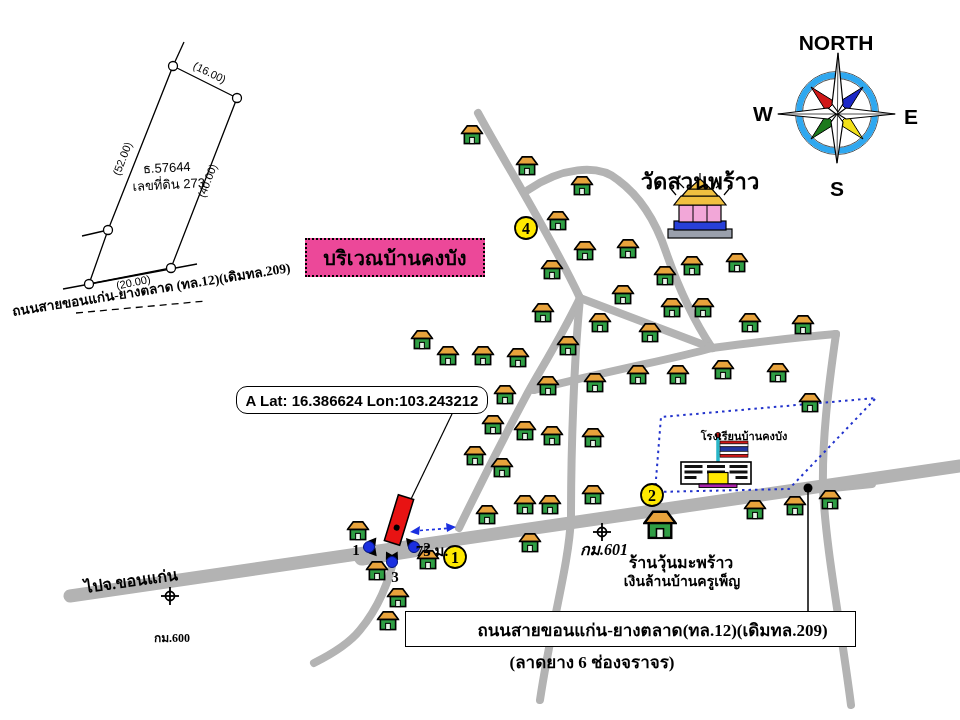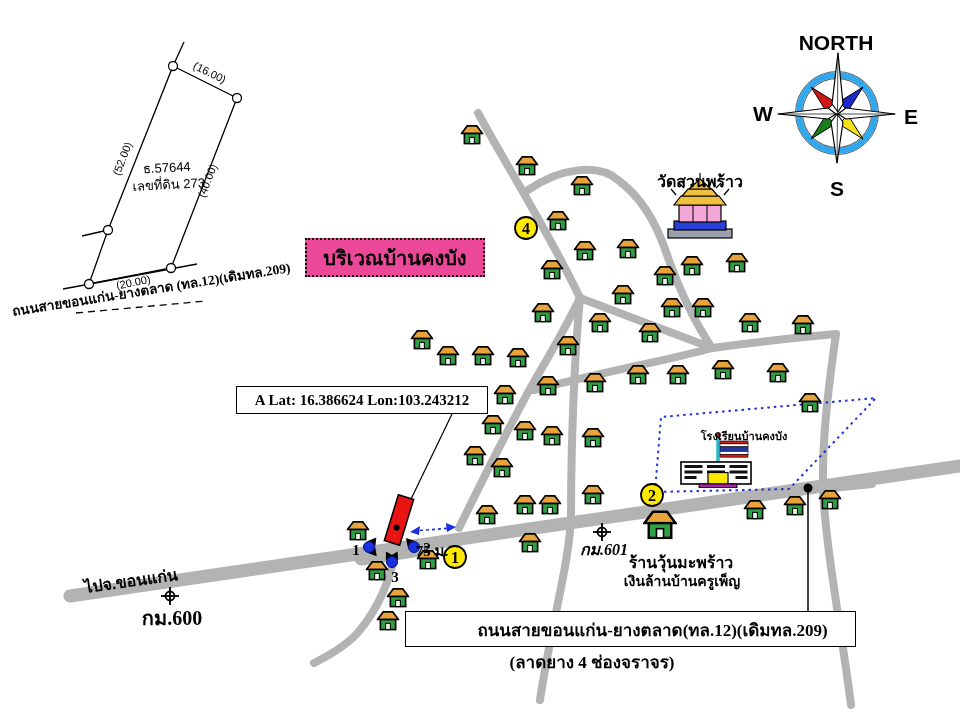--- a/index.html
+++ b/index.html
@@ -1,20 +1,20 @@
 <!DOCTYPE html>
 <html><head>
 <meta charset="utf-8">
 <style>
   html,body{margin:0;padding:0;background:#fff;}
   #map{position:relative;width:960px;height:720px;background:#ffffff;overflow:hidden;
        font-family:"Liberation Serif","DejaVu Serif",serif;color:#000;}
   #vector{position:absolute;left:0;top:0;}
   .lbl{position:absolute;transform:translate(-50%,-50%);white-space:nowrap;font-weight:bold;}
-  .sans{font-family:Liberation Serif, serif;}
+  .sans{font-family:Liberation Sans, sans-serif;border-radius:11px;}
   .region-box{position:absolute;left:305px;top:238px;width:176px;height:35px;
       border:2px dotted #000;display:flex;align-items:center;justify-content:center;
       font-size:20px;font-weight:bold;background:#ec4899;}
   .latlon-box{position:absolute;left:236px;top:386px;width:250px;height:26px;
       border:1.5px solid #000;background:#fff;display:flex;align-items:center;justify-content:center;
       font-size:15px;font-weight:600;}
   .road-box{position:absolute;left:405px;top:611px;width:405px;height:34px;
       border:1.5px solid #000;background:#fff;display:flex;align-items:center;justify-content:center;
       font-size:17px;font-weight:bold;padding-left:44px;}
 </style>
@@ -244,37 +244,37 @@
       <text x="763" y="121">W</text>
       <text x="911" y="124">E</text>
       <text x="837" y="196">S</text>
     </g>
   </svg>
 
   <div class="region-box">
     <span>บริเวณบ้านคงบัง</span>
   </div>
 
-  <div class="lbl" style="left:700px;top:181px;font-size:16px;">วัดสวนพร้าว</div>
+  <div class="lbl" style="left:700px;top:181px;font-size:22px;">วัดสวนพร้าว</div>
 
   <div class="lbl" style="left:744px;top:436px;font-size:11px;">โรงเรียนบ้านคงบัง</div>
 
   <div class="latlon-box sans">
     <span>A Lat: 16.386624 Lon:103.243212</span>
   </div>
 
   <div class="lbl" style="left:432px;top:515px;font-size:15px;margin-top:36px;">75 ม.</div>
 
   <div class="lbl" style="left:131px;top:581px;font-size:16px;transform:translate(-50%,-50%) rotate(-8deg);">ไปจ.ขอนแก่น</div>
 
-  <div class="lbl" style="left:172px;top:618px;font-size:20px;">กม.600</div>
+  <div class="lbl" style="left:172px;top:637px;font-size:12px;">กม.600</div>
 
   <div class="lbl" style="left:604px;top:549px;font-size:16px;font-style:italic;">กม.601</div>
 
   <div class="lbl" style="left:681px;top:562px;font-size:16px;">ร้านวุ้นมะพร้าว</div>
   <div class="lbl" style="left:682px;top:581px;font-size:14px;">เงินล้านบ้านครูเพ็ญ</div>
 
   <div class="road-box">
     <span>ถนนสายขอนแก่น-ยางตลาด(ทล.12)(เดิมทล.209)</span>
   </div>
-  <div class="lbl" style="left:592px;top:661px;font-size:17px;">(ลาดยาง 4 ช่องจราจร)</div>
+  <div class="lbl" style="left:592px;top:661px;font-size:17px;">(ลาดยาง 6 ช่องจราจร)</div>
 
 </div>
 
 </body></html>

